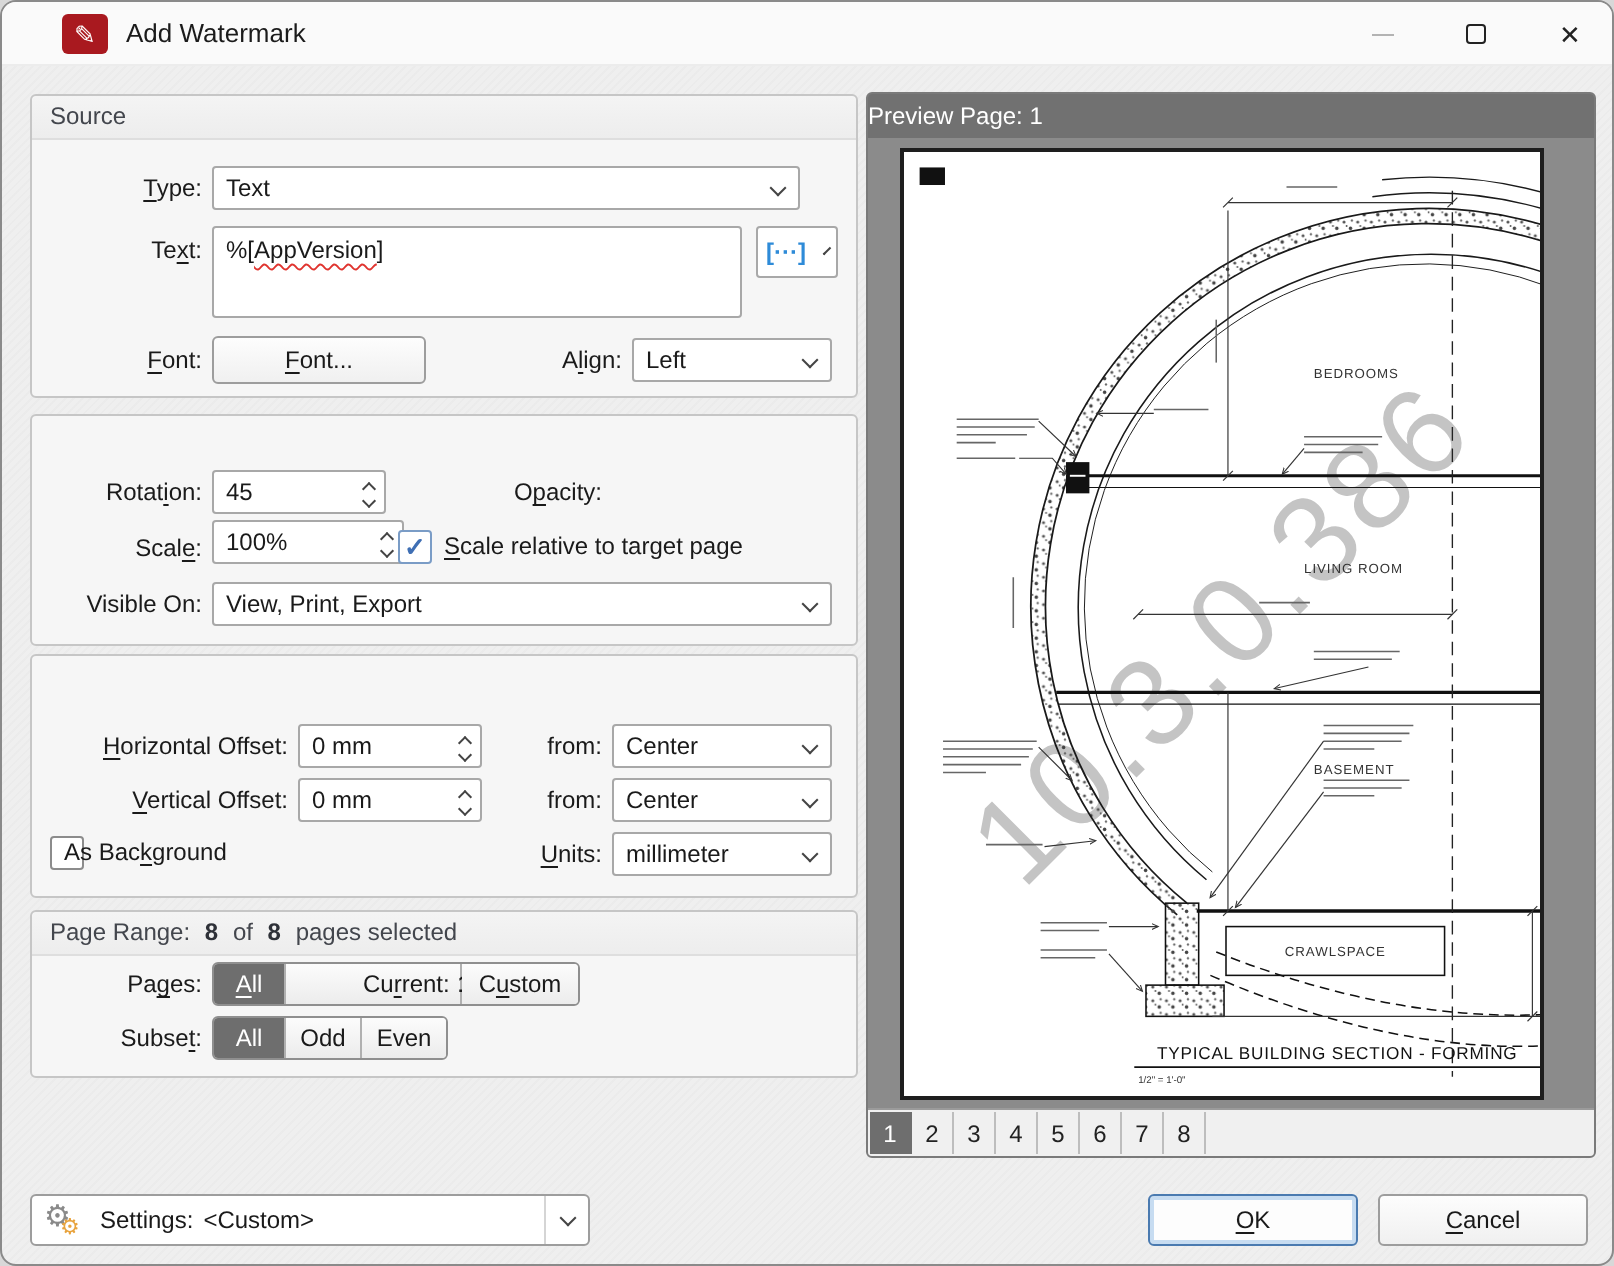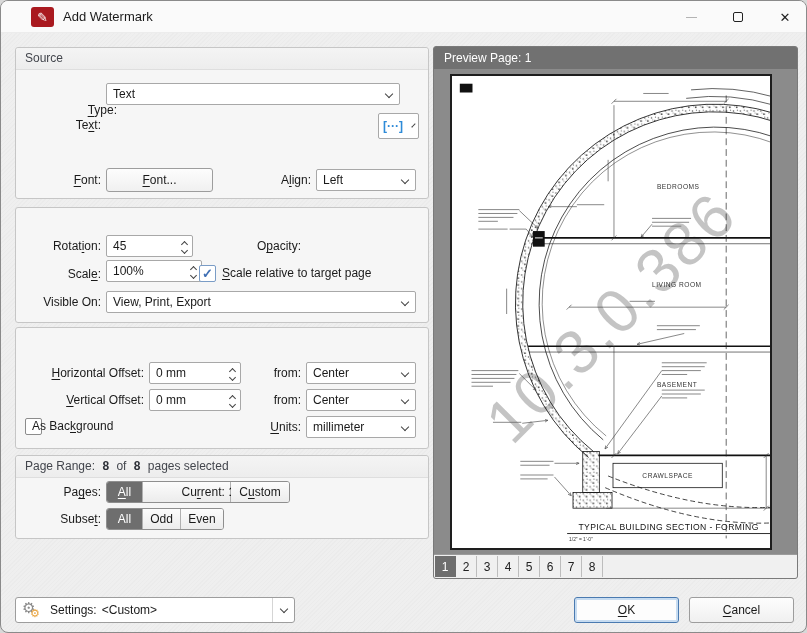--- a/index.html
+++ b/index.html
@@ -42,21 +42,21 @@
     display:flex;align-items:center;justify-content:center;color:#3f6fb4;font-size:13px;font-weight:bold;}
   .cb.checked{border-color:#7a9cc6;}
   .cblbl{position:absolute;height:17px;line-height:17px;white-space:nowrap;}
   .seg{position:absolute;display:flex;border:1px solid #8f8f8f;border-radius:3px;overflow:hidden;height:22px;}
   .seg>div{display:flex;align-items:center;justify-content:center;font-size:12px;
     border-right:1px solid #b0b0b0;background:linear-gradient(#fcfcfc,#ececec);height:100%;}
   .seg>div:last-child{border-right:none;}
   .seg>div.sel{background:#6e6e6e;color:#fff;}
   
   .pane{position:absolute;left:432px;top:45px;width:365px;height:533px;background:#8b8b8b;border:1px solid #7a7a7a;border-radius:3px;overflow:hidden;}
-  .pane-h{height:22px;line-height:22px;color:#fff;padding-left:10px;background:#717171;font-size:12px;}
+  .pane-h{height:22px;line-height:22px;color:#fff;background:#717171;font-size:12px;}
   .page{position:absolute;left:16px;top:27px;width:322px;height:476px;background:#fff;border:2px solid #1e1e1e;overflow:hidden;}
   .wm{position:absolute;left:50%;top:51%;transform:translate(-50%,-50%) rotate(-45deg);
     font-size:62px;letter-spacing:3px;color:rgba(100,100,100,0.38);white-space:nowrap;z-index:1;}
   .page svg{position:absolute;left:0;top:0;z-index:2;}
   .pgstrip{position:absolute;left:0;right:0;bottom:0;height:24px;background:#f0f0f0;border-top:1px solid #9b9b9b;
     display:flex;align-items:center;padding-left:1px;}
   .pgbtn{width:21px;height:21px;display:flex;align-items:center;justify-content:center;font-size:12px;
     border-right:1px solid #bdbdbd;color:#222;}
   .pgbtn.sel{background:#6e6e6e;color:#fff;border-right-color:#6e6e6e;}
   
@@ -84,26 +84,27 @@
     <div class="wbtn" style="left:714px;">
         <span class="maxbox"></span>
       </div>
     <div class="wbtn" style="left:761px;">
         <span class="closeg">✕</span>
       </div>
   </div>
 
   <div class="grp" style="top:46px;height:152px;">
     <div class="grp-h">Source</div>
-    <div class="lbl" style="left:16px;width:85px;top:35px;margin-top:16px;"><u>T</u>ype:</div>
+    <div class="lbl" style="left:0;width:85px;top:35px;"><u>T</u>ype:</div>
     <div class="ctl combo" style="left:90px;top:35px;width:294px;">
       <span>Text</span>
       <span class="chev cv"></span>
     </div>
     <div class="lbl" style="left:0;width:85px;top:66px;">Te<u>x</u>t:</div>
+    <div class="ta" style="left:90px;top:65px;width:265px;height:46px;"><span>%[</span><span class="squig">AppVersion</span><span>]</span></div>
     <div class="ctl" style="left:362px;top:65px;width:41px;height:26px;padding:0 4px;">
       <span class="macro">[···]</span>
       <span class="macro-sep"></span>
       <span class="chev small" style="margin-top:-2px;"></span>
     </div>
     <div class="lbl" style="left:0;width:85px;top:121px;"><u>F</u>ont:</div>
     <div class="btn" style="left:90px;top:120px;width:107px;height:24px;"><u>F</u>ont...</div>
     <div class="lbl" style="left:240px;width:55px;top:121px;">A<u>l</u>ign:</div>
     <div class="ctl combo" style="left:300px;top:121px;width:100px;">
       <span>Left</span>

